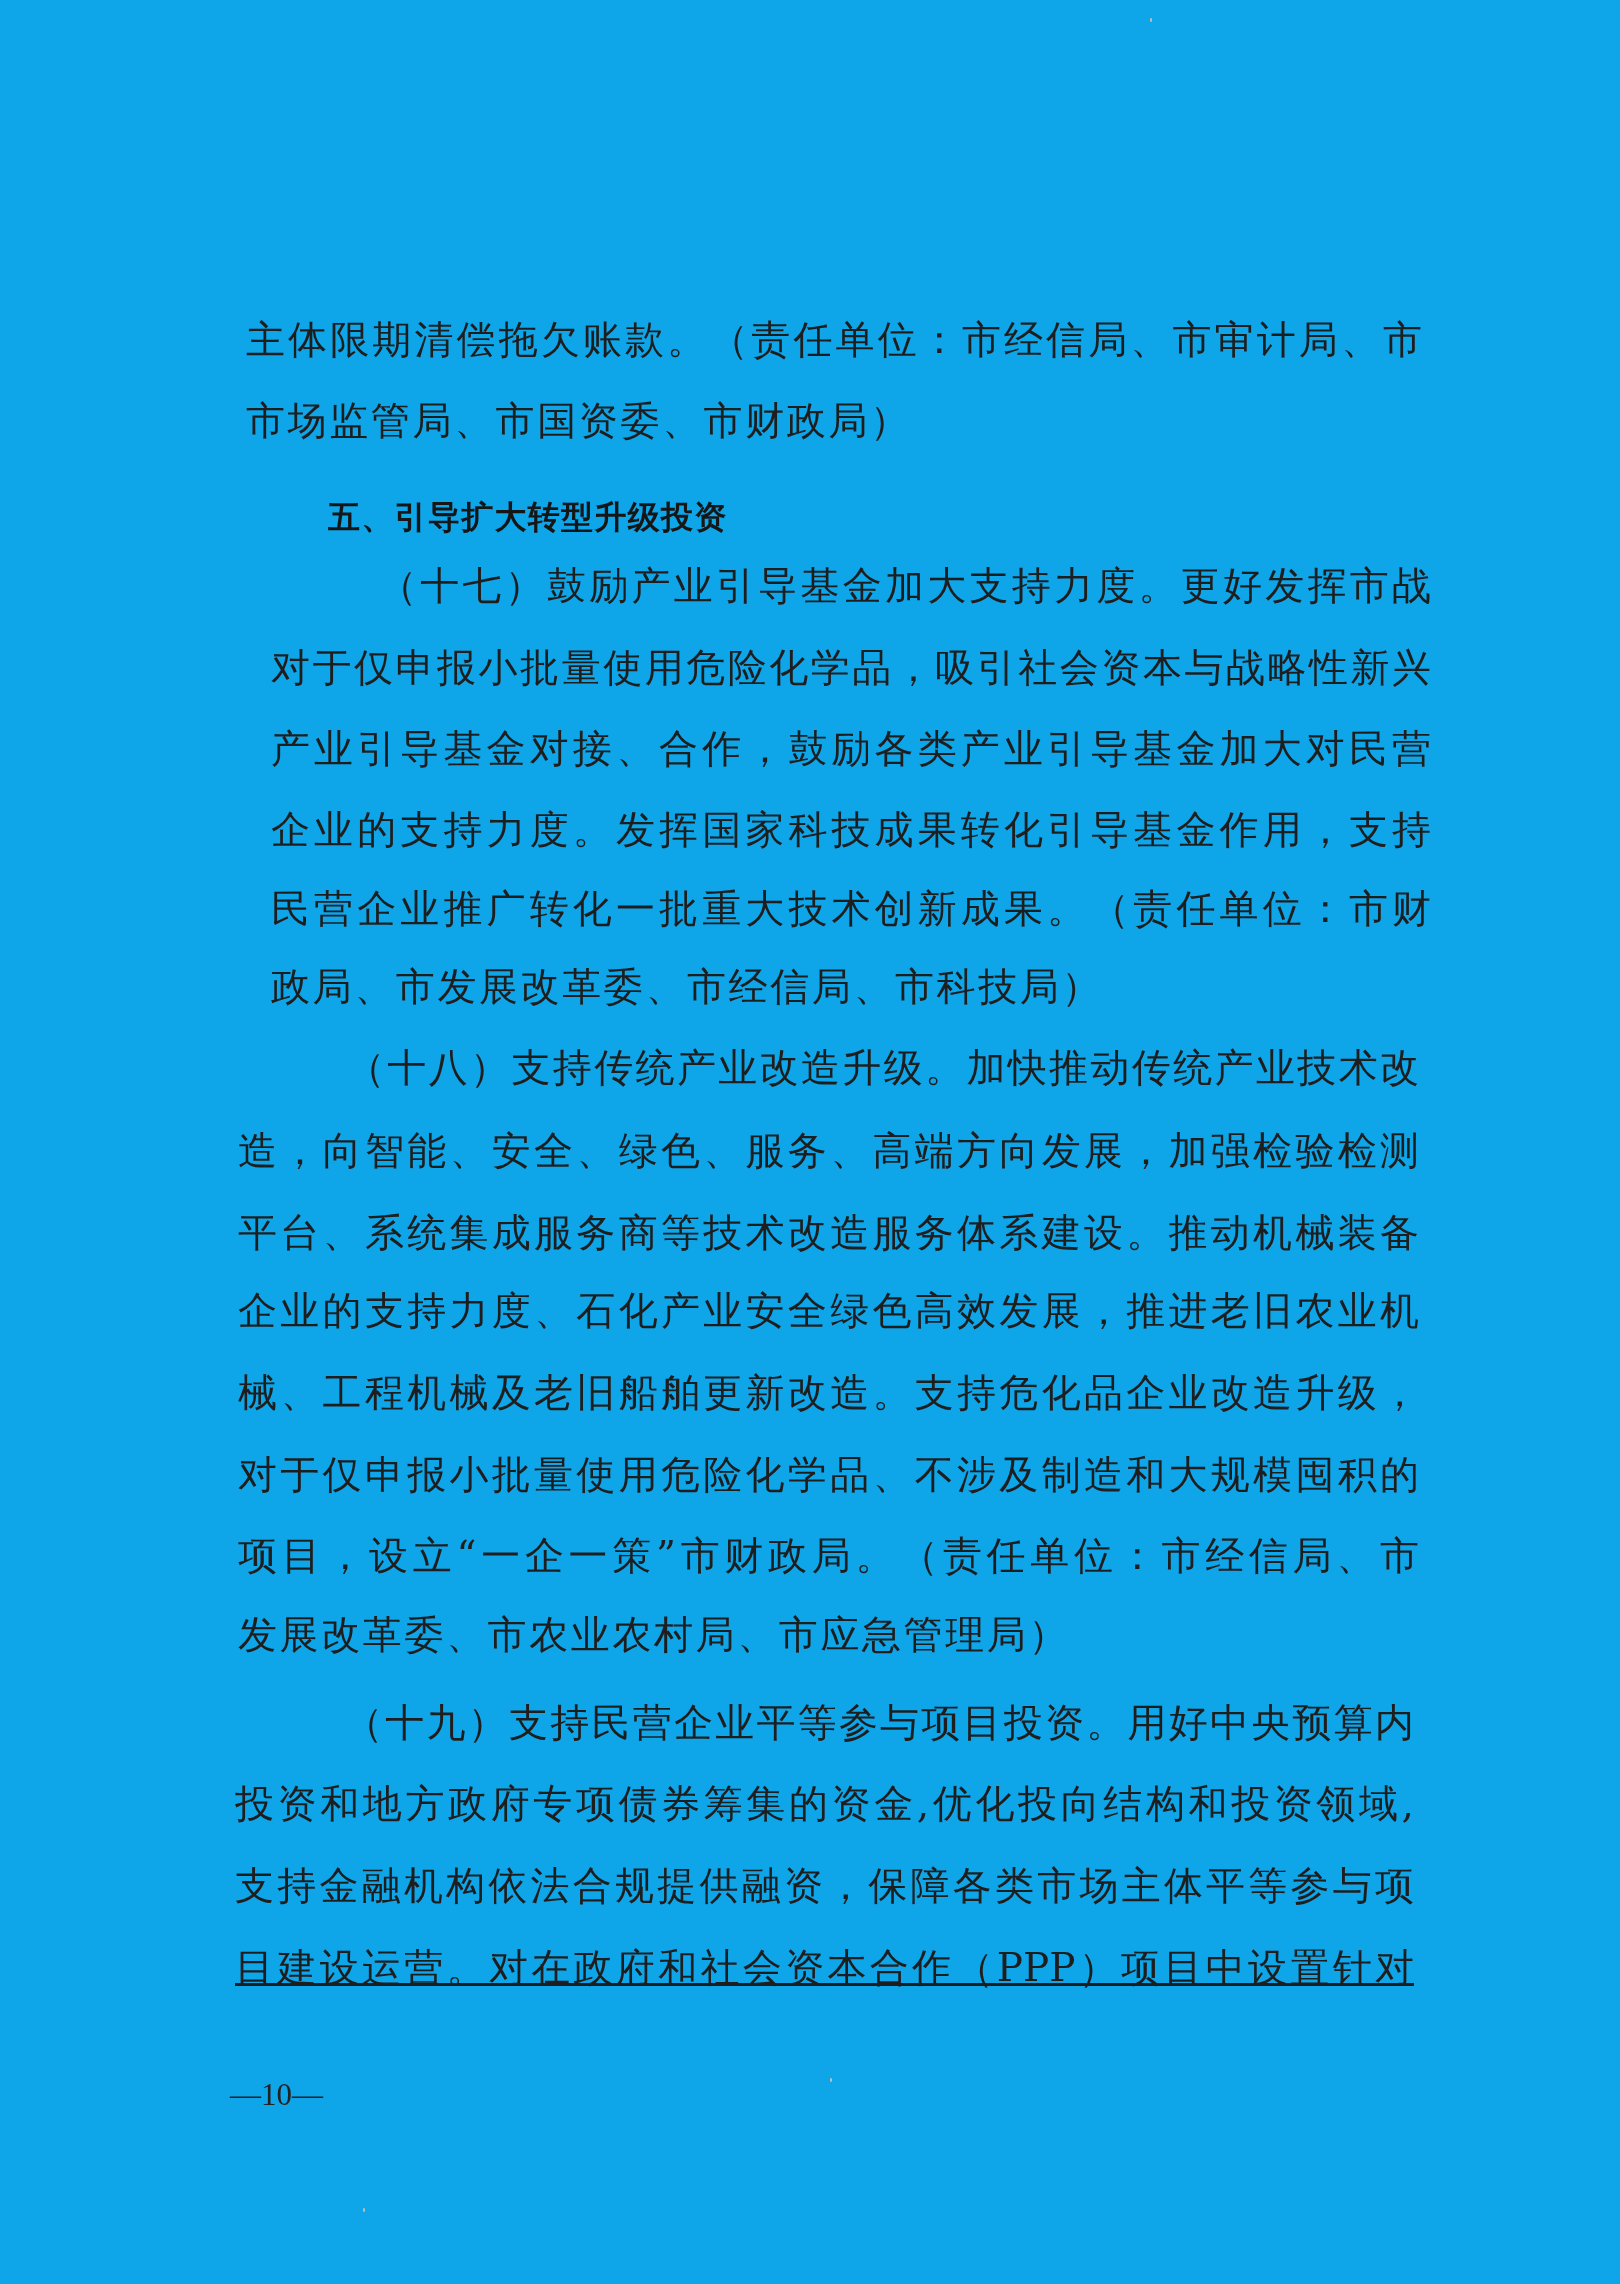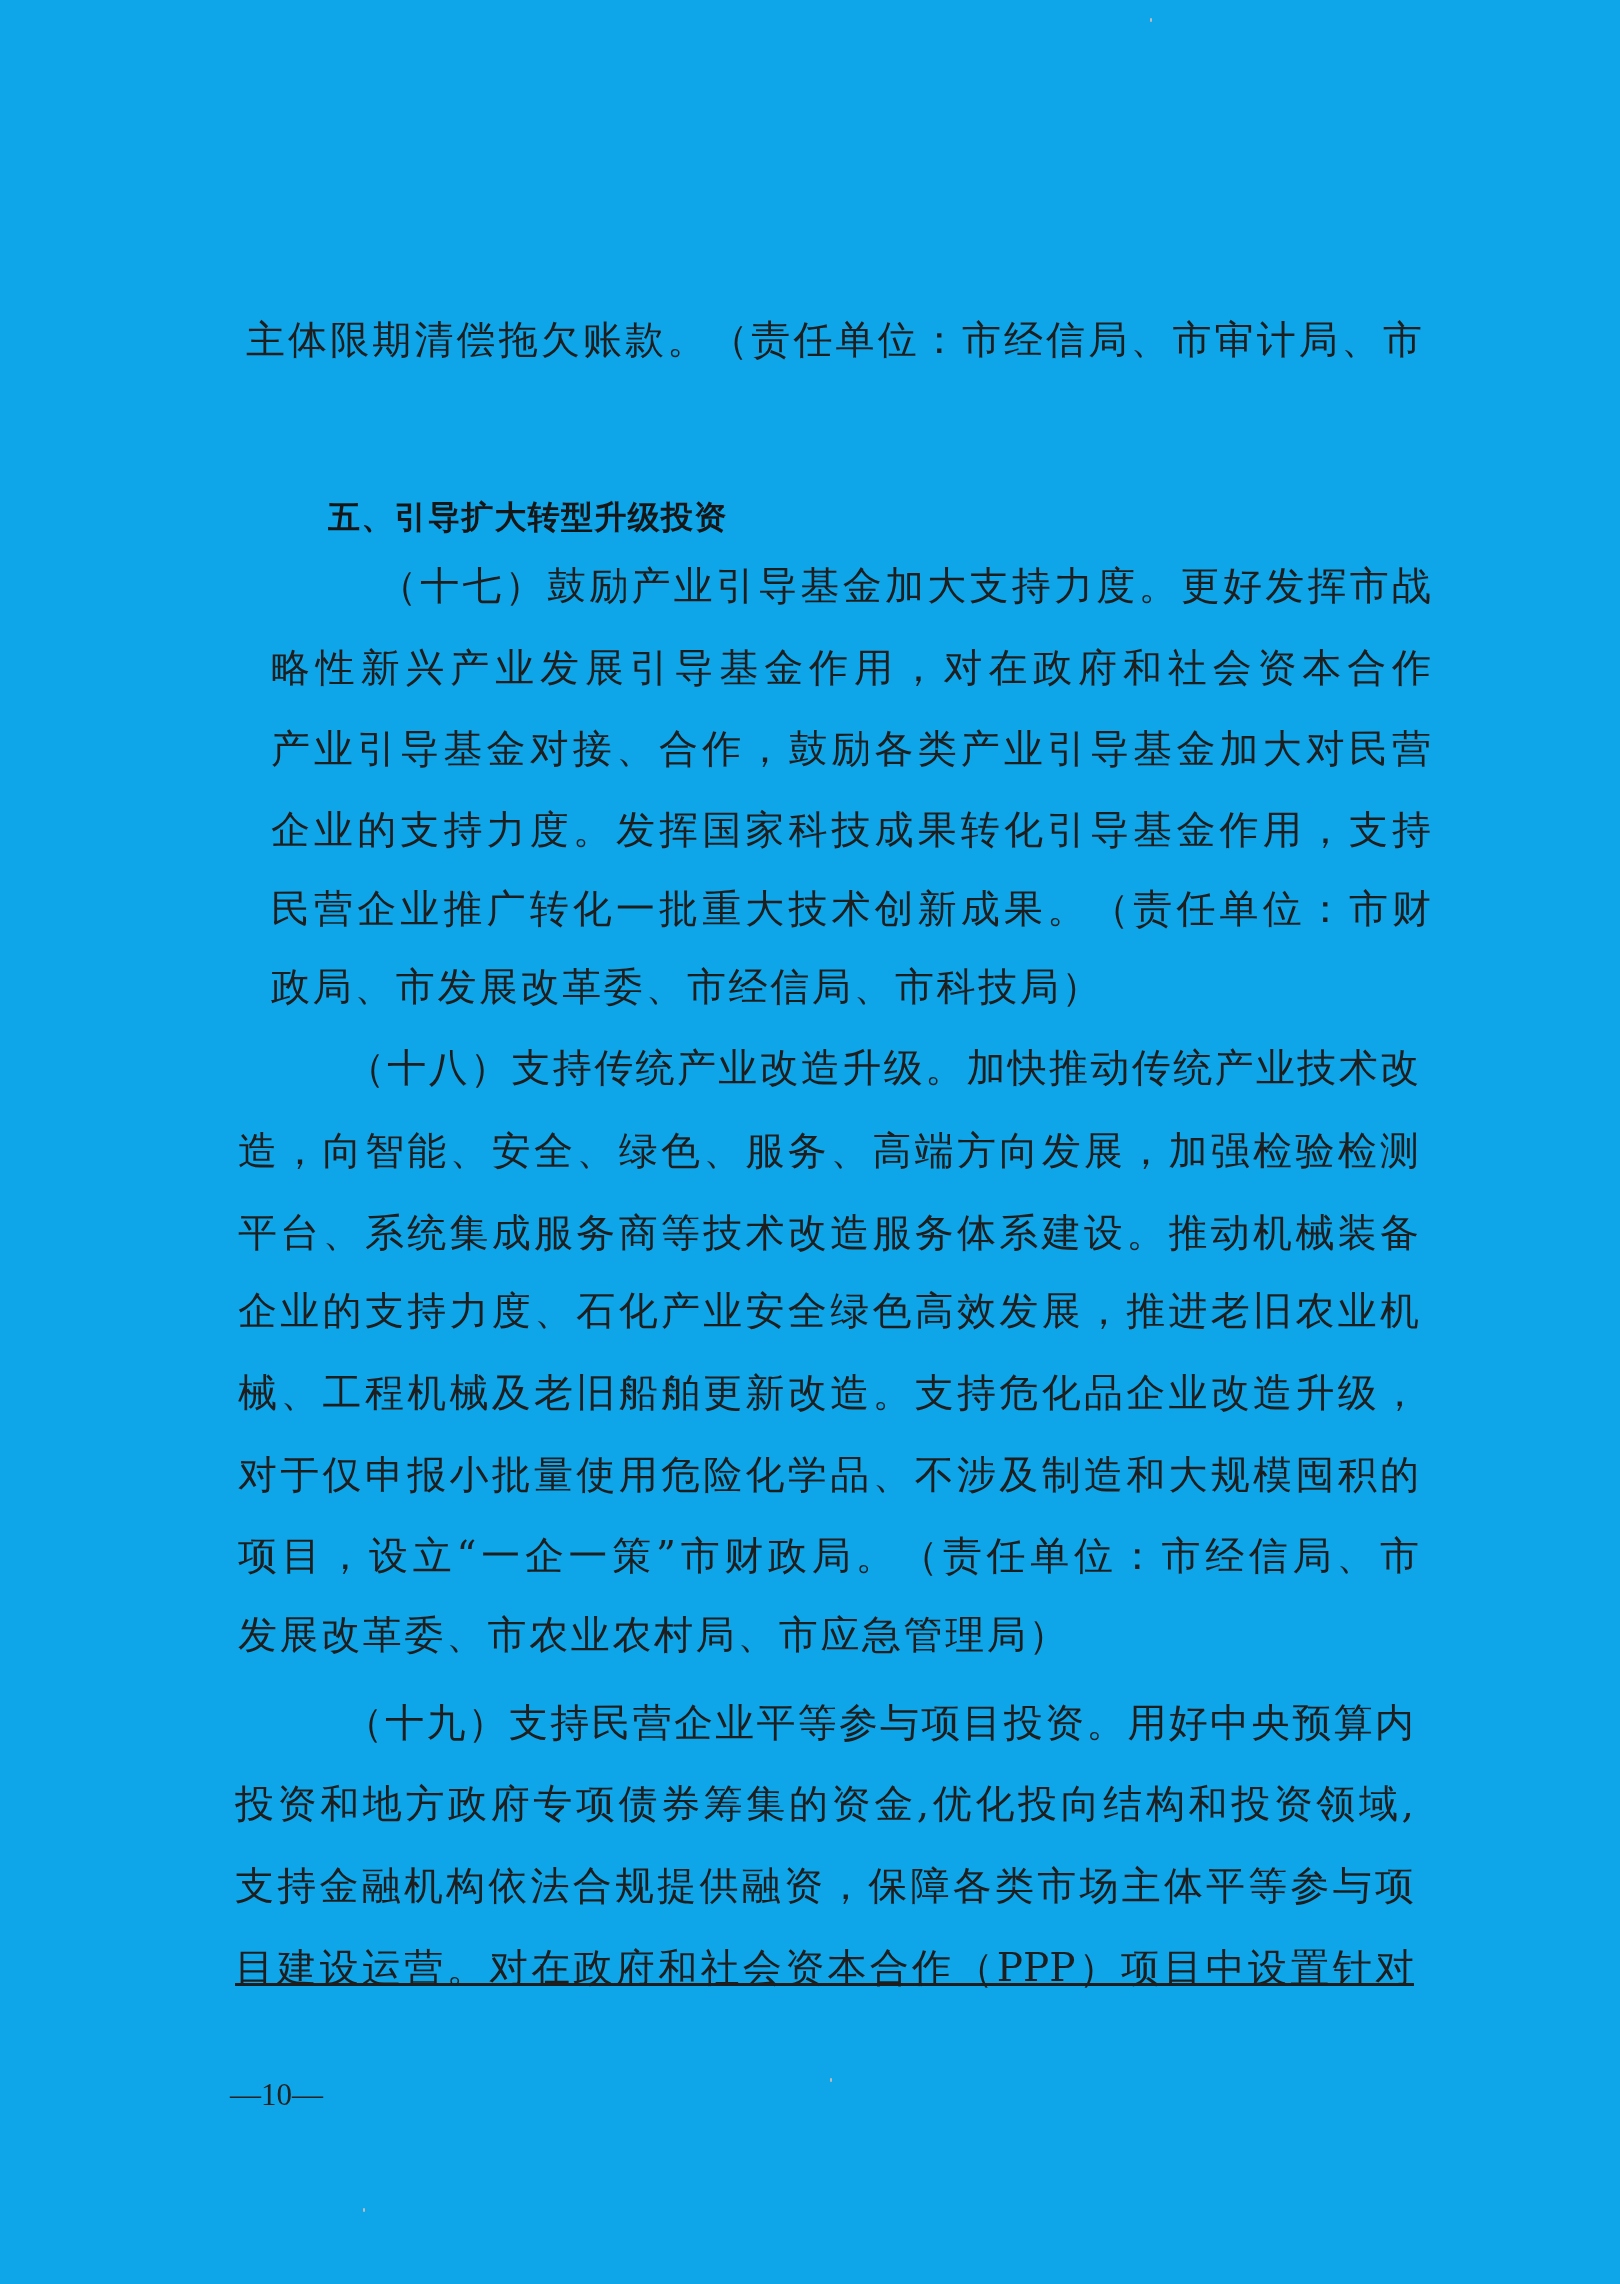--- a/index.html
+++ b/index.html
@@ -55,26 +55,27 @@
     background: #b9bcbd;
     border-radius: 1.3px;
   }
 </style>
 </head>
 <body>
 
 <div id="page">
 
   <div class="line justify" style="left:246px; top:340px; width:1176px;">主体限期清偿拖欠账款。（责任单位：市经信局、市审计局、市</div>
+  <div class="line" style="left:246px; top:421px; letter-spacing:2.6px;">市场监管局、市国资委、市财政局）</div>
 
   <div class="line heading" style="left:328px; top:517px;">五、引导扩大转型升级投资</div>
 
   <div>
     <div class="line justify" style="left:378px; top:586px; width:1053px;">（十七）鼓励产业引导基金加大支持力度。更好发挥市战</div>
-    <div class="line justify" style="left:271px; top:668px; width:1160px;">略性新兴产业发展引导基金作用，对在政府和社会资本合作</div>
+    <div class="line justify" style="left:271px; top:668px; width:1160px;">对于仅申报小批量使用危险化学品，吸引社会资本与战略性新兴</div>
     <div class="line justify" style="left:271px; top:749px; width:1160px;">产业引导基金对接、合作，鼓励各类产业引导基金加大对民营</div>
     <div class="line justify" style="left:271px; top:830px; width:1160px;">企业的支持力度。发挥国家科技成果转化引导基金作用，支持</div>
     <div class="line justify" style="left:271px; top:909px; width:1160px;">民营企业推广转化一批重大技术创新成果。（责任单位：市财</div>
     <div class="line" style="left:271px; top:987px; letter-spacing:2.6px;text-align:right;">政局、市发展改革委、市经信局、市科技局）</div>
   </div>
 
   <div>
     <div class="line justify" style="left:346px; top:1068px; width:1073px;">（十八）支持传统产业改造升级。加快推动传统产业技术改</div>
     <div class="line justify" style="left:238px; top:1151px; width:1181px;">造，向智能、安全、绿色、服务、高端方向发展，加强检验检测</div>
     <div class="line justify" style="left:238px; top:1233px; width:1181px;">平台、系统集成服务商等技术改造服务体系建设。推动机械装备</div>

